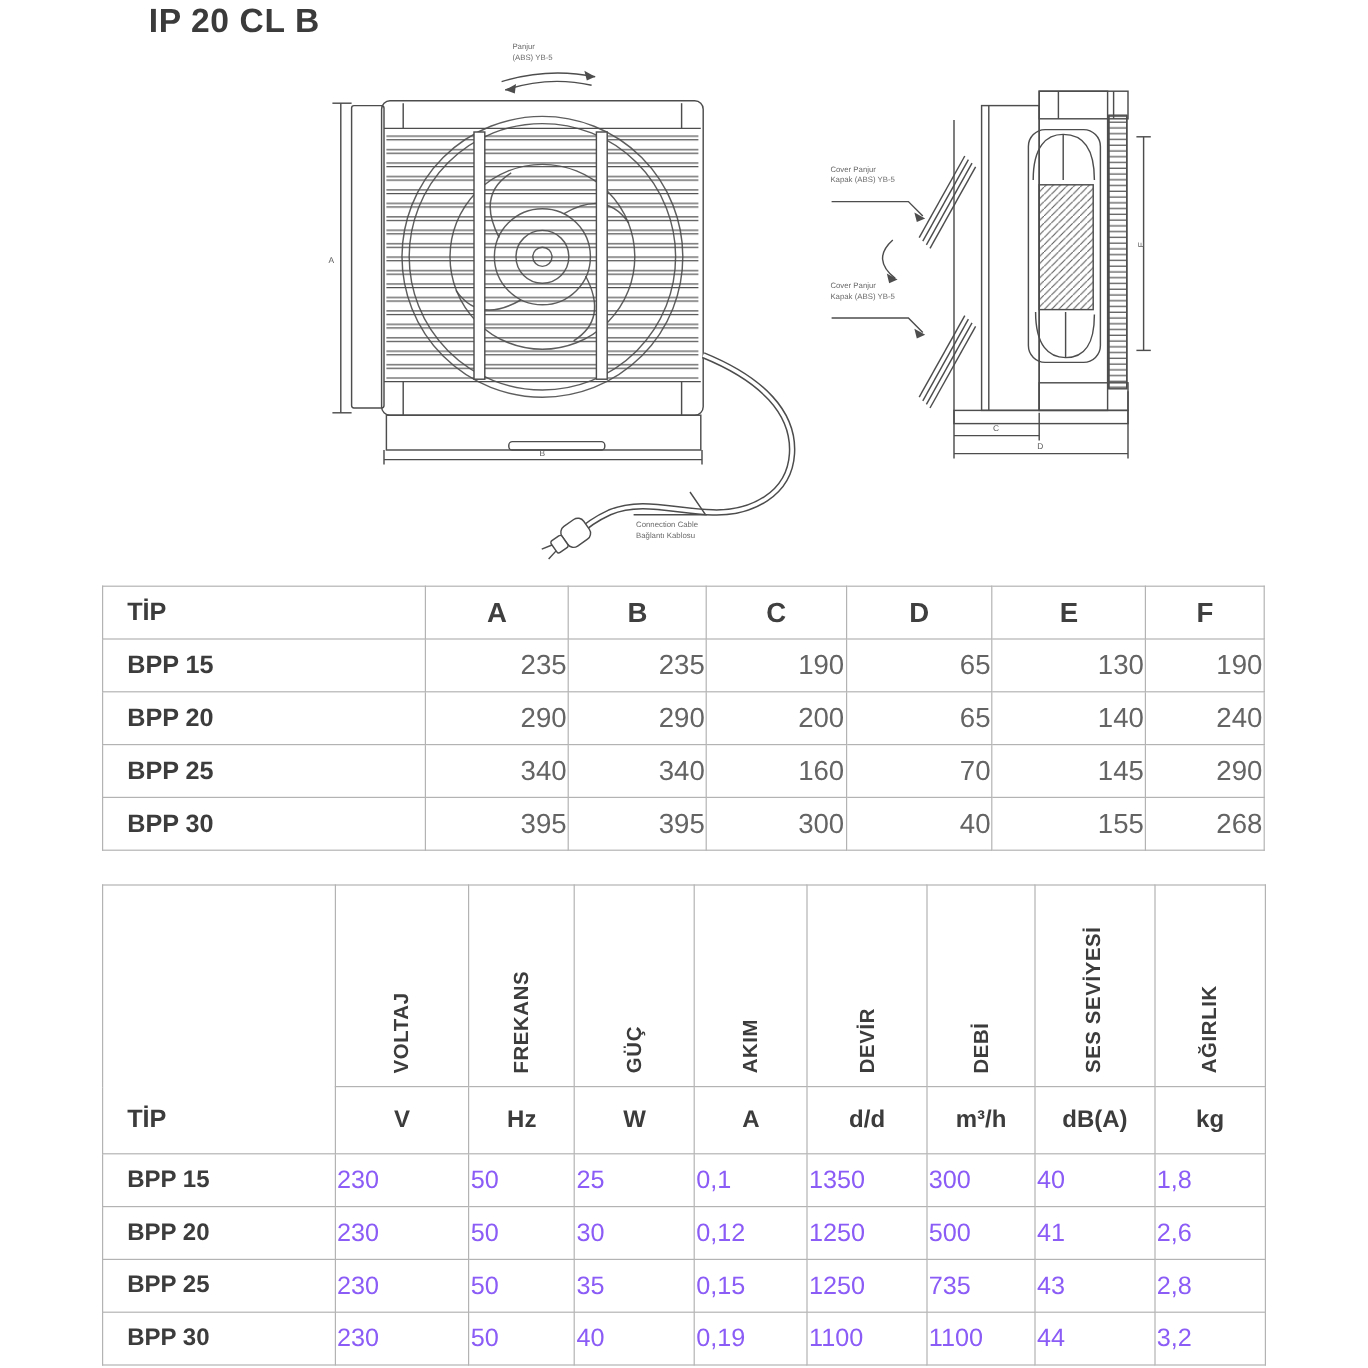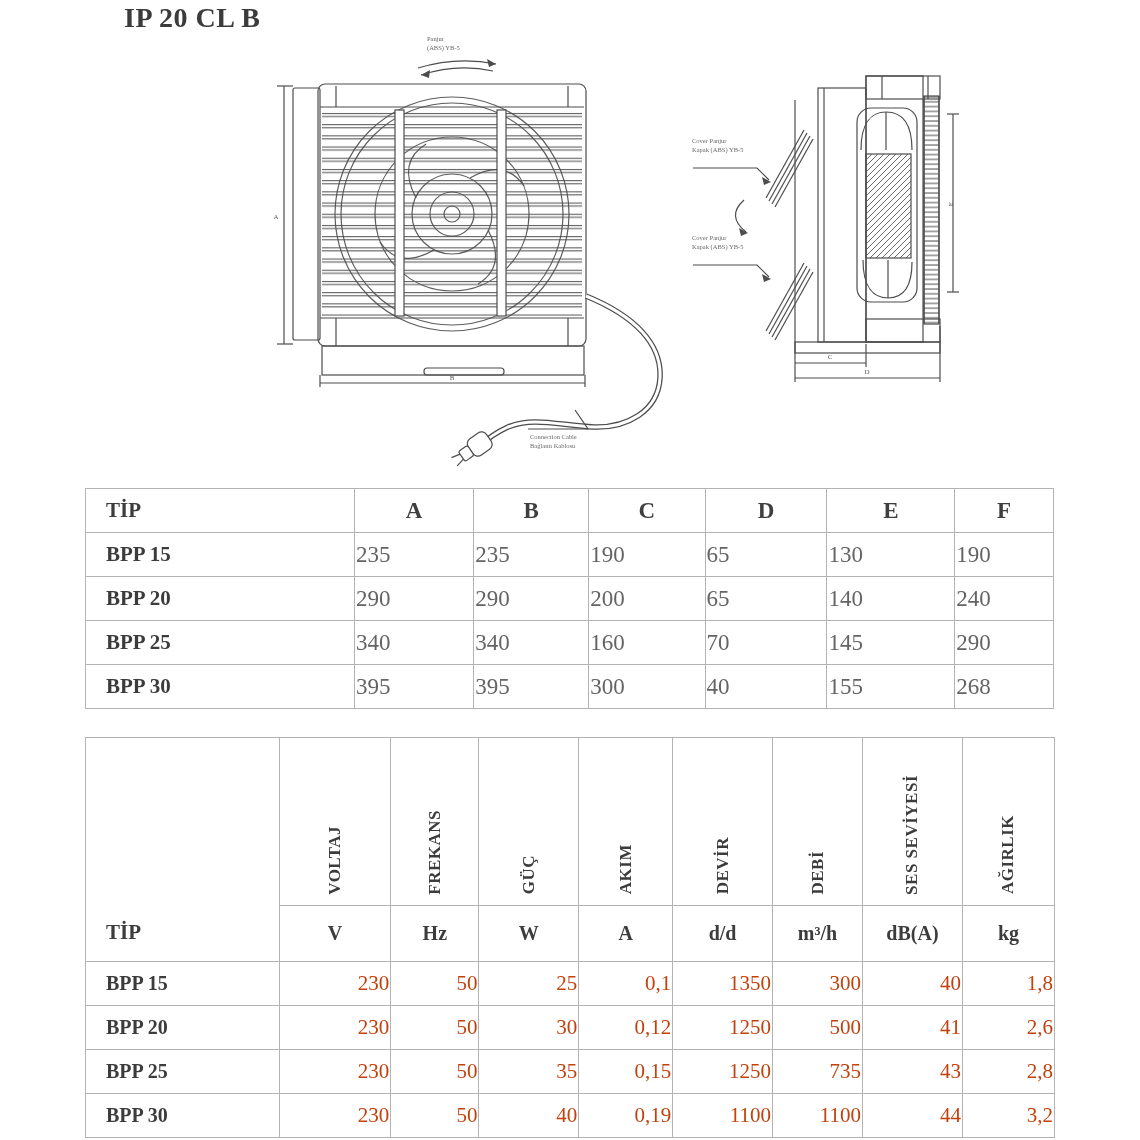--- a/index.html
+++ b/index.html
@@ -1,44 +1,44 @@
 <!DOCTYPE html>
 <html><head>
 <meta charset="utf-8">
 <style>
   html,body{margin:0;padding:0;background:#ffffff;}
   .page{position:relative;width:1140px;height:1140px;background:#ffffff;
-        font-family:Liberation Serif, serif;overflow:hidden;}
+        font-family:Liberation Sans, sans-serif;overflow:hidden;}
   .title{position:absolute;left:124px;top:2px;font-size:28px;font-weight:bold;
          color:#3b3b3b;letter-spacing:.5px;}
   svg.drawing{position:absolute;left:0;top:0;}
 
   table{border-collapse:collapse;table-layout:fixed;}
   td,th{box-sizing:border-box;}
 
   
   .dimt{position:absolute;left:85px;top:488px;width:969px;}
   .dimt th,.dimt td{border:1.5px solid #b3b3b3;height:44px;background:#fff;}
   .dimt th.col{font-size:23px;font-weight:bold;color:#3f3f3f;text-align:center;}
   .dimt .lbl{text-align:left;padding-left:20px;font-size:21px;font-weight:bold;color:#3c3c3c;}
-  .dimt .val{text-align:left;font-size:23px;color:#646464;font-weight:normal;}
+  .dimt .val{text-align:right;font-size:23px;color:#646464;font-weight:normal;}
 
   
   .spect{position:absolute;left:85px;top:737px;width:970px;}
   .spect th,.spect td{border:1.5px solid #b3b3b3;background:#fff;}
   .spect .vhead{height:168px;padding:0;}
   .vwrap{display:flex;flex-direction:column;align-items:center;justify-content:flex-end;
          height:166px;padding-bottom:10px;box-sizing:border-box;}
   .vwrap span{writing-mode:vertical-rl;transform:rotate(180deg);white-space:nowrap;
               font-size:17px;font-weight:bold;color:#3c3c3c;letter-spacing:.5px;}
   .spect .tipcell{vertical-align:bottom;text-align:left;padding-left:20px;padding-bottom:16px;
                   font-size:21px;font-weight:bold;color:#3c3c3c;}
   .spect .unit{height:56px;text-align:center;font-size:20px;font-weight:bold;color:#3c3c3c;}
   .spect .lbl{height:44px;text-align:left;padding-left:20px;font-size:20px;font-weight:bold;color:#3c3c3c;}
-  .spect .val{height:44px;text-align:right;font-size:21px;color:#c2410c;}
+  .spect .val{height:44px;text-align:left;font-size:21px;color:#8b5cf6;}
 
   .ann{font-size:6.5px;fill:#6a6a6a;}
   .dimlbl{font-size:7px;fill:#5a5a5a;}
 </style>
 </head>
 <body>
 
 <div class="page">
 
   <div class="title">IP 20 CL B</div>

